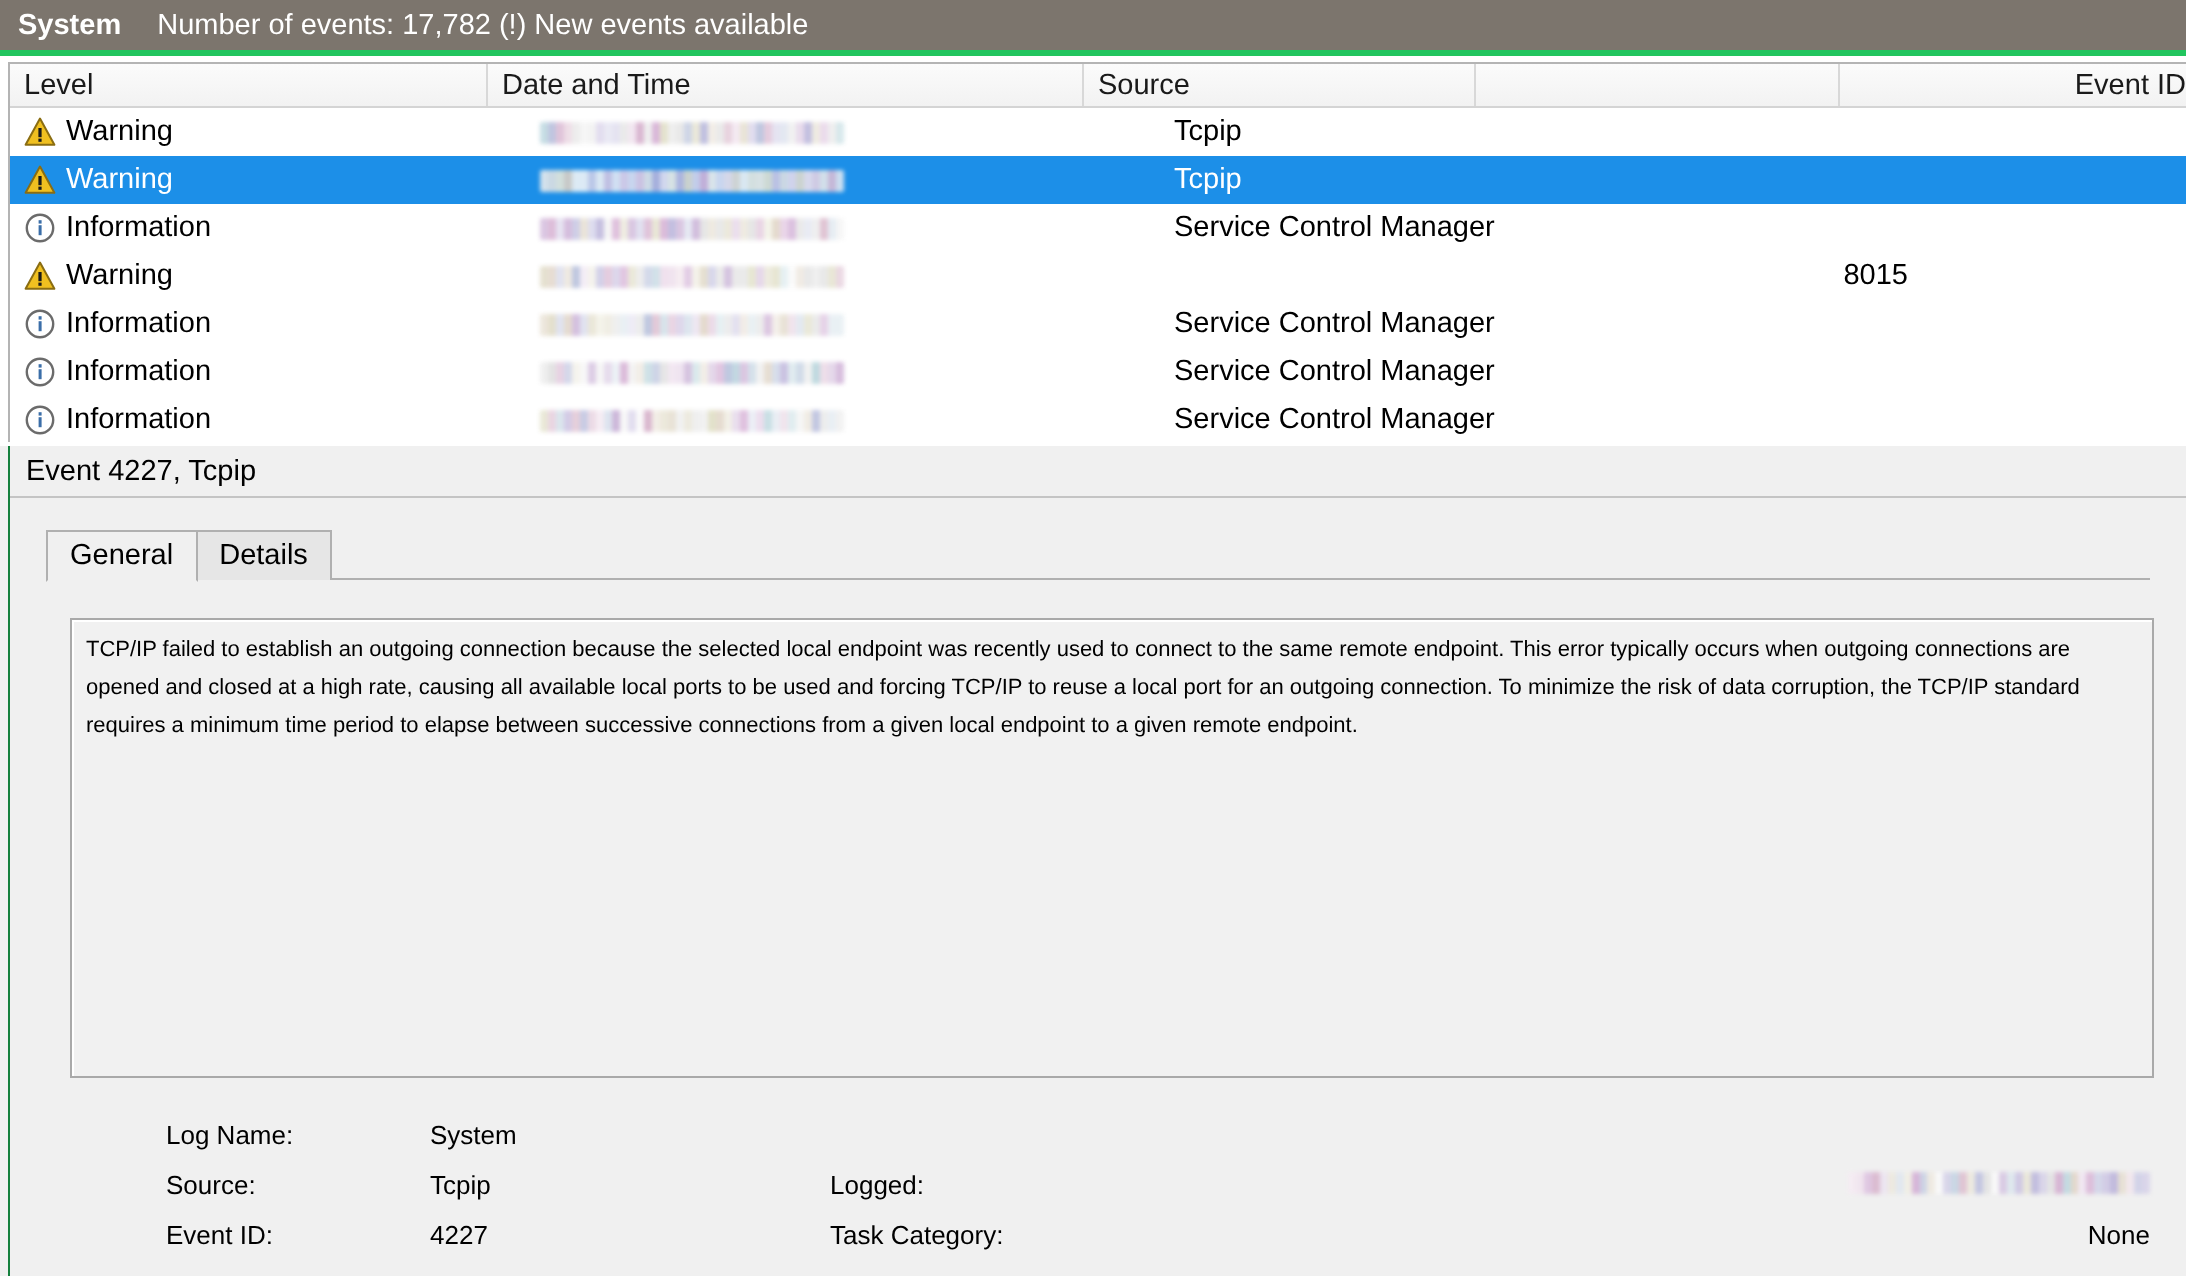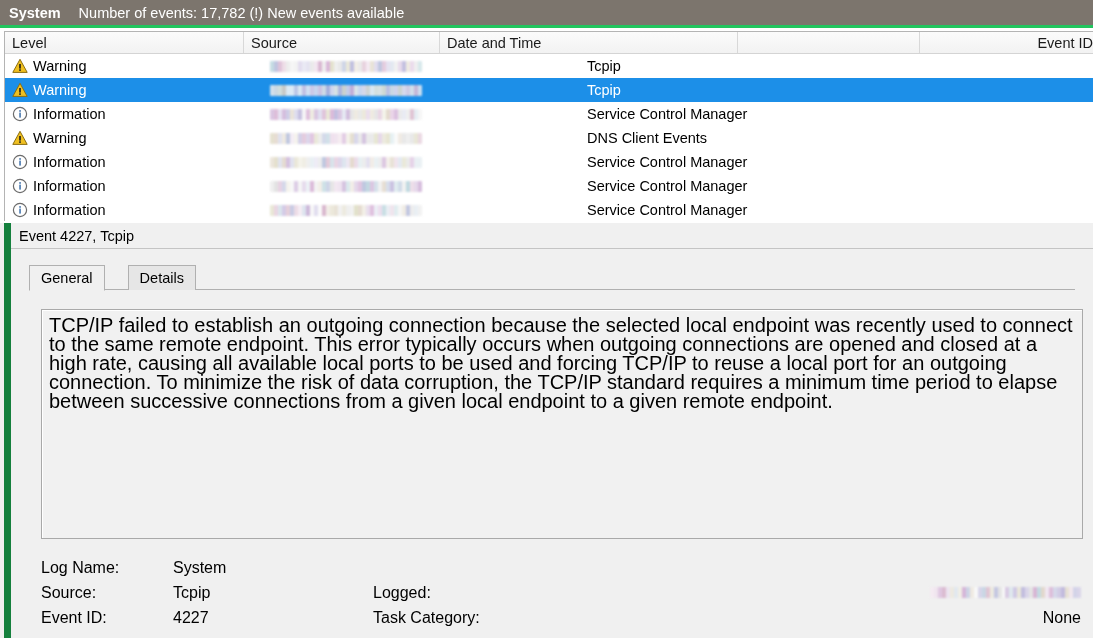--- a/index.html
+++ b/index.html
@@ -138,42 +138,41 @@
   
   .detail {
     position: relative;
     background: #f0f0f0;
     height: 415px;
     box-sizing: border-box;
   }
   .detail-inner {
     position: absolute;
     left: 4px; top: 0; right: 0; bottom: 0;
-    border-left: 7px solid #15803d;
+    border-left: 1px solid #15803d;
     box-sizing: border-box;
   }
   .detail-title {
     height: 26px;
     display: flex;
     align-items: center;
     padding-left: 8px;
     font-size: 14.5px;
     border-bottom: 1px solid #c4c4c4;
     background: #f0f0f0;
     box-sizing: border-box;
   }
   .tabstrip {
     position: relative;
     height: 25px;
     margin-top: 16px;
     padding-left: 18px;
     display: flex;
     align-items: flex-end;
     box-sizing: border-box;
-    gap: 24px;
   }
   .tabstrip:after {
     content: "";
     position: absolute;
     left: 18px; right: 18px; bottom: 0;
     height: 1px;
     background: #b0b0b0;
   }
   .tab {
     position: relative;
@@ -204,36 +203,37 @@
     height: 230px;
     background: #f1f1f1;
     border: 1px solid #a9a9a9;
     box-shadow: inset 1px 1px 0 #ffffff;
     box-sizing: border-box;
     padding: 6px 8px 6px 7px;
     overflow: hidden;
   }
   .descbox p {
     margin: 0;
-    font-size: 20px;
+    font-size: 11px;
     line-height: 19px;
     color: #000;
   }
 
   .meta {
     position: absolute;
     left: 30px;
     top: 332px;
     width: 1040px;
   }
   .meta-row {
     display: flex;
     align-items: center;
     height: 25px;
-    font-size: 16px;
+    font-size: 13px;
+    margin-left: 48px;
   }
   .meta-label { width: 132px; flex: 0 0 132px; }
   .meta-value { width: 200px; flex: 0 0 200px; }
   .meta-label2 { width: 118px; flex: 0 0 118px; }
   .meta-value2 { flex: 1 1 auto; text-align: right; }
 </style>
 </head>
 <body>
 
 <div class="topbar">
@@ -241,25 +241,25 @@
   <span class="topbar-status">Number of events: 17,782 (!) New events available</span>
 </div>
 
 <div class="list-wrap">
   <div class="list-outer">
 
     <div class="hdr">
       <div class="hdr-cell c-level">
         <span>Level</span>
       </div>
+      <div class="hdr-cell c-date">
+        <span>Date and Time</span>
+      </div>
       <div class="hdr-cell c-src-h">
         <span>Source</span>
-      </div>
-      <div class="hdr-cell c-date">
-        <span>Date and Time</span>
       </div>
       <div class="hdr-cell c-pad"></div>
       <div class="hdr-cell c-eid-h num">
         <span>Event ID</span>
       </div>
 
     </div>
 
     <div class="rows" id="rows-host">
         <div class="row">
@@ -326,23 +326,20 @@
           <div class="cell c-level">
             <svg class="ico" viewBox="0 0 16 16">
               <path d="M8 1.3 L15.2 14.4 L0.8 14.4 Z" fill="#f0c020" stroke="#8a6d12" stroke-width="1" stroke-linejoin="round"></path>
               <rect x="7.2" y="6" width="1.6" height="4.6" fill="#1a1a1a"></rect>
               <rect x="7.2" y="11.3" width="1.6" height="1.6" fill="#1a1a1a"></rect>
             </svg>
             <span>Warning</span>
           </div>
           <div class="cell c-date">
             <span class="blur blurcell" style="width: 152px; background: linear-gradient(to right, rgb(226, 221, 202) 0%, rgb(226, 221, 202) 2.63%, rgb(228, 217, 205) 2.63%, rgb(228, 217, 205) 5.26%, rgb(221, 223, 238) 5.26%, rgb(221, 223, 238) 7.89%, rgb(237, 231, 222) 7.89%, rgb(237, 231, 222) 10.53%, rgb(183, 192, 220) 10.53%, rgb(183, 192, 220) 13.16%, rgb(243, 235, 245) 13.16%, rgb(243, 235, 245) 15.79%, rgb(244, 242, 235) 15.79%, rgb(244, 242, 235) 18.42%, rgb(206, 203, 230) 18.42%, rgb(206, 203, 230) 21.05%, rgb(226, 198, 218) 21.05%, rgb(226, 198, 218) 23.68%, rgb(216, 210, 233) 23.68%, rgb(216, 210, 233) 26.32%, rgb(222, 191, 222) 26.32%, rgb(222, 191, 222) 28.95%, rgb(232, 230, 212) 28.95%, rgb(232, 230, 212) 31.58%, rgb(235, 235, 235) 31.58%, rgb(235, 235, 235) 34.21%, rgb(207, 213, 232) 34.21%, rgb(207, 213, 232) 36.84%, rgb(203, 221, 230) 36.84%, rgb(203, 221, 230) 39.47%, rgb(238, 221, 236) 39.47%, rgb(238, 221, 236) 42.11%, rgb(239, 225, 237) 42.11%, rgb(239, 225, 237) 44.74%, rgb(245, 235, 240) 44.74%, rgb(245, 235, 240) 47.37%, rgb(223, 198, 226) 47.37%, rgb(223, 198, 226) 50%, rgb(243, 241, 232) 50%, rgb(243, 241, 232) 52.63%, rgb(226, 219, 202) 52.63%, rgb(226, 219, 202) 55.26%, rgb(211, 210, 233) 55.26%, rgb(211, 210, 233) 57.89%, rgb(232, 232, 232) 57.89%, rgb(232, 232, 232) 60.53%, rgb(208, 188, 220) 60.53%, rgb(208, 188, 220) 63.16%, rgb(232, 232, 232) 63.16%, rgb(232, 232, 232) 65.79%, rgb(232, 232, 232) 65.79%, rgb(232, 232, 232) 68.42%, rgb(228, 228, 205) 68.42%, rgb(228, 228, 205) 71.05%, rgb(227, 211, 232) 71.05%, rgb(227, 211, 232) 73.68%, rgb(235, 233, 219) 73.68%, rgb(235, 233, 219) 76.32%, rgb(228, 226, 205) 76.32%, rgb(228, 226, 205) 78.95%, rgb(227, 239, 242) 78.95%, rgb(227, 239, 242) 81.58%, rgb(250, 250, 250) 81.58%, rgb(250, 250, 250) 84.21%, rgb(239, 233, 225) 84.21%, rgb(239, 233, 225) 86.84%, rgb(230, 230, 230) 86.84%, rgb(230, 230, 230) 89.47%, rgb(237, 237, 237) 89.47%, rgb(237, 237, 237) 92.11%, rgb(230, 230, 230) 92.11%, rgb(230, 230, 230) 94.74%, rgb(230, 228, 209) 94.74%, rgb(230, 228, 209) 97.37%, rgb(232, 211, 223) 97.37%, rgb(232, 211, 223) 100%);"></span>
-          </div>
-          <div class="cell c-src">
-            <span>DNS Client Events</span>
           </div>
           <div class="cell c-pad"></div>
           <div class="cell c-eid num">
             <span>8015</span>
           </div>
         </div>
         <div class="row">
           <div class="cell c-level">
             <svg class="ico" viewBox="0 0 16 16">
               <circle cx="8" cy="8" r="6.6" fill="#ffffff" stroke="#6b6b6b" stroke-width="1.2"></circle>

